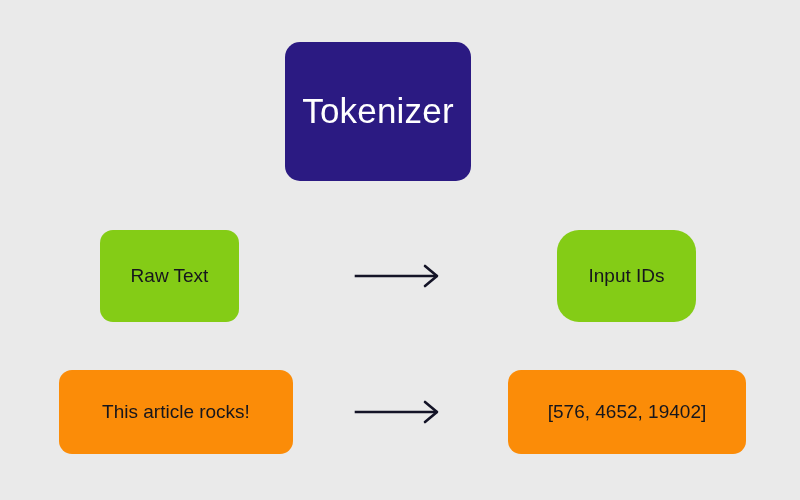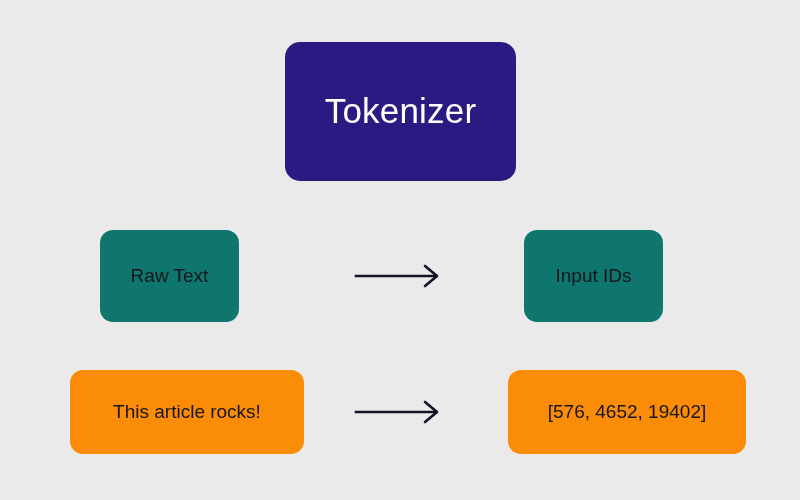--- a/index.html
+++ b/index.html
@@ -26,57 +26,57 @@
     justify-content: center;
     box-sizing: border-box;
     text-align: center;
     line-height: 1.1;
   }
 
   
   .node-tokenizer {
     left: 285px;
     top: 42px;
-    width: 231px;
+    width: 186px;
     height: 139px;
     background: #2b1a82;
     border-radius: 15px;
   }
   .node-tokenizer .node-label {
     color: #ffffff;
     font-size: 35px;
     font-weight: 400;
     letter-spacing: 0.2px;
   }
 
   
   .node-lavender {
-    background: #0f766e;
+    background: #84cc16;
     border-radius: 13px;
     top: 230px;
     width: 139px;
     height: 92px;
   }
   .node-rawtext { left: 100px; }
-  .node-inputids { left: 524px; }
+  .node-inputids { left: 557px; border-radius: 22px; }
   .node-lavender .node-label {
     color: #16161d;
     font-size: 19px;
     font-weight: 400;
   }
 
   
   .node-orange {
     background: #fb8c08;
     border-radius: 13px;
     top: 370px;
     height: 84px;
   }
   .node-rawtext-example {
-    left: 70px;
+    left: 59px;
     width: 234px;
   }
   .node-inputids-example {
     left: 508px;
     width: 238px;
   }
   .node-orange .node-label {
     color: #16161d;
     font-size: 19px;
     font-weight: 400;

